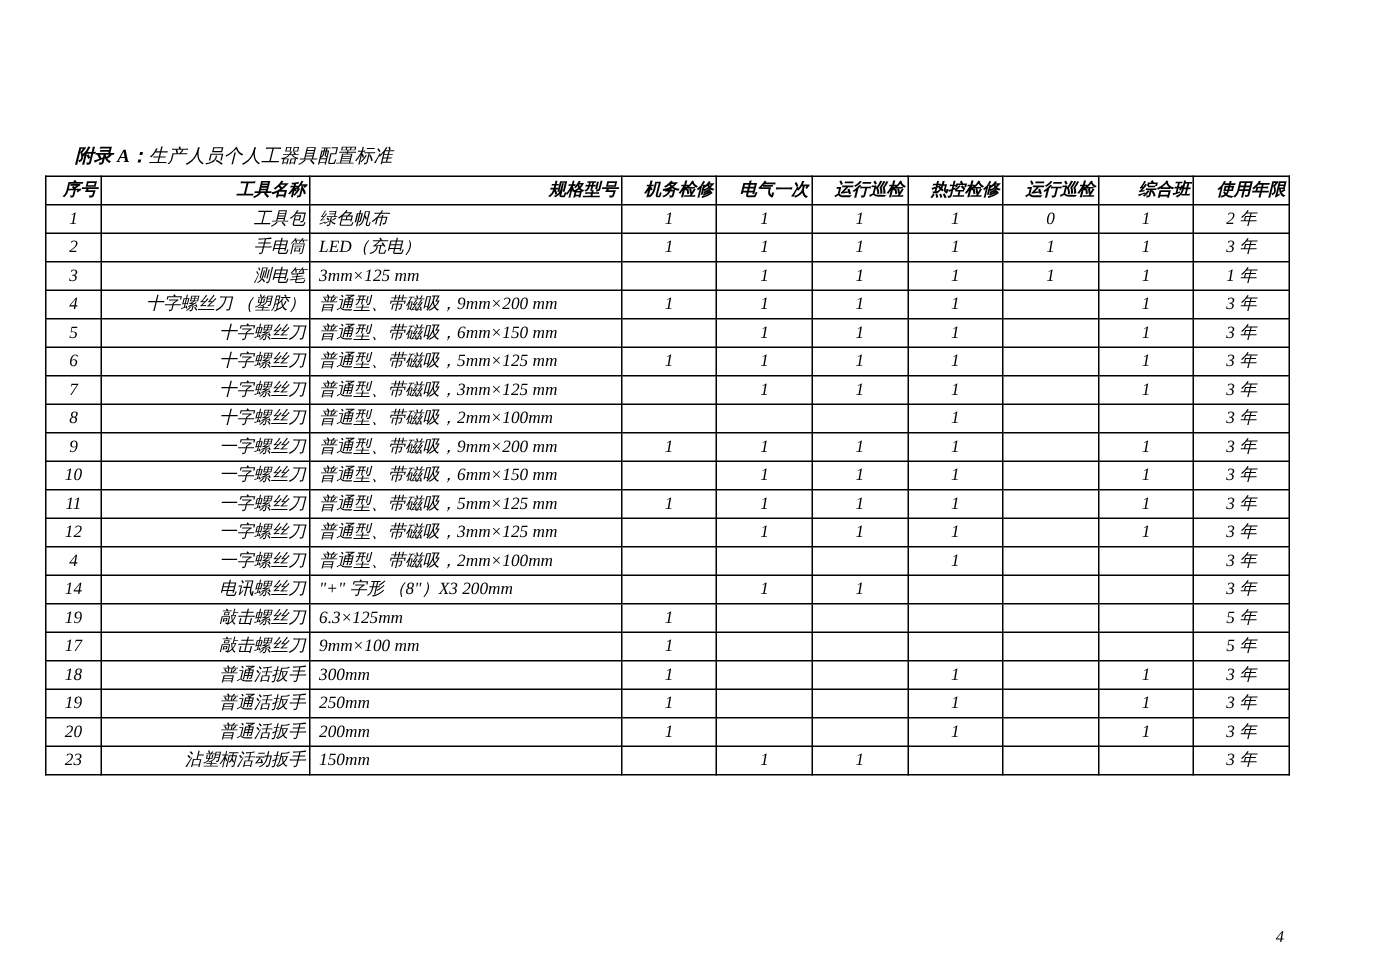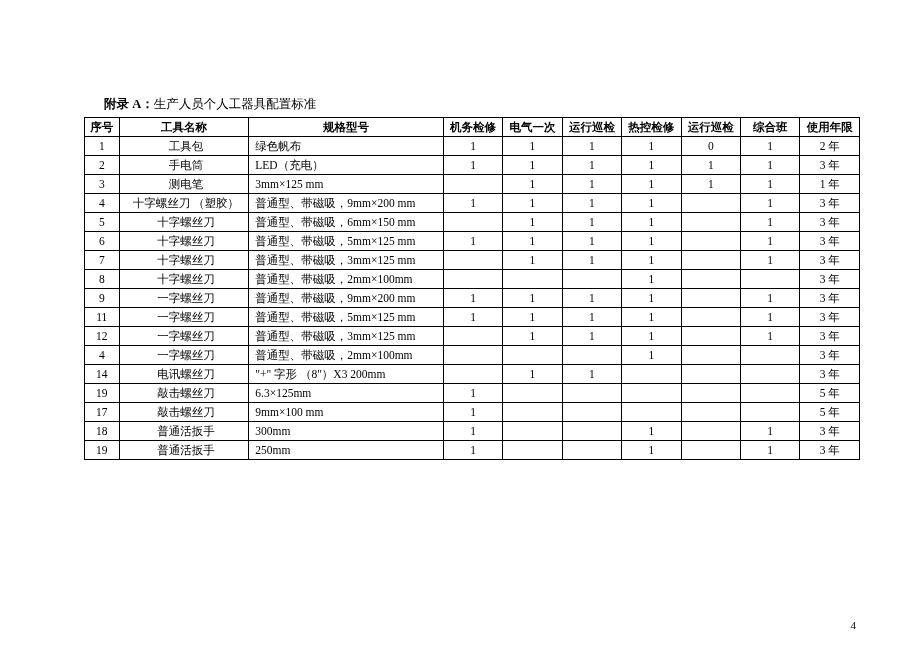--- a/index.html
+++ b/index.html
@@ -1,24 +1,24 @@
 <!DOCTYPE html>
 <html><head>
   <meta charset="utf-8">
   <style>
     * { box-sizing: border-box; margin: 0; padding: 0; }
     html, body { width: 920px; height: 651px; background: #fff; font-family: "SimSun", "宋体", serif; font-size: 12px; color: #000; }
-    .page { padding: 96px 60px 0 84px; position: relative; height: 100%; }
+    .page { padding: 96px 60px 0 30px; position: relative; height: 100%; font-style: italic; }
     .title-line { font-size: 12.5px; margin-bottom: 4px; padding-left: 20px; }
     .title-bold { font-weight: bold; }
     table { border-collapse: collapse; width: 100%; table-layout: fixed; }
     th, td { border: 1px solid #000; height: 18px; line-height: 18px; font-size: 11.5px; padding: 0 2px; overflow: hidden; white-space: nowrap; }
-    th { font-weight: bold; text-align: center; }
+    th { font-weight: bold; text-align: right; }
     td { text-align: center; }
-    td.name { text-align: center; padding-left: 6px; margin-top: 36px; }
+    td.name { text-align: right; padding-left: 6px; margin-top: 36px; }
     td.spec { text-align: left; padding-left: 6px; }
     col.c-idx  { width: 32px; }
     col.c-name { width: 120px; }
     col.c-spec { width: 180px; }
     col.c-v    { width: 55px; }
     col.c-life { width: 55px; }
     .page-num { position: absolute; bottom: 20px; right: 64px; font-size: 11px; }
   </style>
 </head>
 <body>
@@ -158,20 +158,32 @@
           <td class="spec">普通型、带磁吸，9mm×200 mm</td>
           <td>1</td>
           <td>1</td>
           <td>1</td>
           <td>1</td>
           <td></td>
           <td>1</td>
           <td>3 年</td>
         </tr>
         <tr>
+          <td>10</td>
+          <td class="name">一字螺丝刀</td>
+          <td class="spec">普通型、带磁吸，6mm×150 mm</td>
+          <td></td>
+          <td>1</td>
+          <td>1</td>
+          <td>1</td>
+          <td></td>
+          <td>1</td>
+          <td>3 年</td>
+        </tr>
+        <tr>
           <td>11</td>
           <td class="name">一字螺丝刀</td>
           <td class="spec">普通型、带磁吸，5mm×125 mm</td>
           <td>1</td>
           <td>1</td>
           <td>1</td>
           <td>1</td>
           <td></td>
           <td>1</td>
           <td>3 年</td>
@@ -251,19 +263,43 @@
         <tr>
           <td>19</td>
           <td class="name">普通活扳手</td>
           <td class="spec">250mm</td>
           <td>1</td>
           <td></td>
           <td></td>
           <td>1</td>
           <td></td>
           <td>1</td>
+          <td>3 年</td>
+        </tr>
+        <tr>
+          <td>20</td>
+          <td class="name">普通活扳手</td>
+          <td class="spec">200mm</td>
+          <td>1</td>
+          <td></td>
+          <td></td>
+          <td>1</td>
+          <td></td>
+          <td>1</td>
+          <td>3 年</td>
+        </tr>
+        <tr>
+          <td>23</td>
+          <td class="name">沾塑柄活动扳手</td>
+          <td class="spec">150mm</td>
+          <td></td>
+          <td>1</td>
+          <td>1</td>
+          <td></td>
+          <td></td>
+          <td></td>
           <td>3 年</td>
         </tr>
       </tbody>
   </table>
 
   <div class="page-num">4</div>
 </div>
 
 </body></html>

